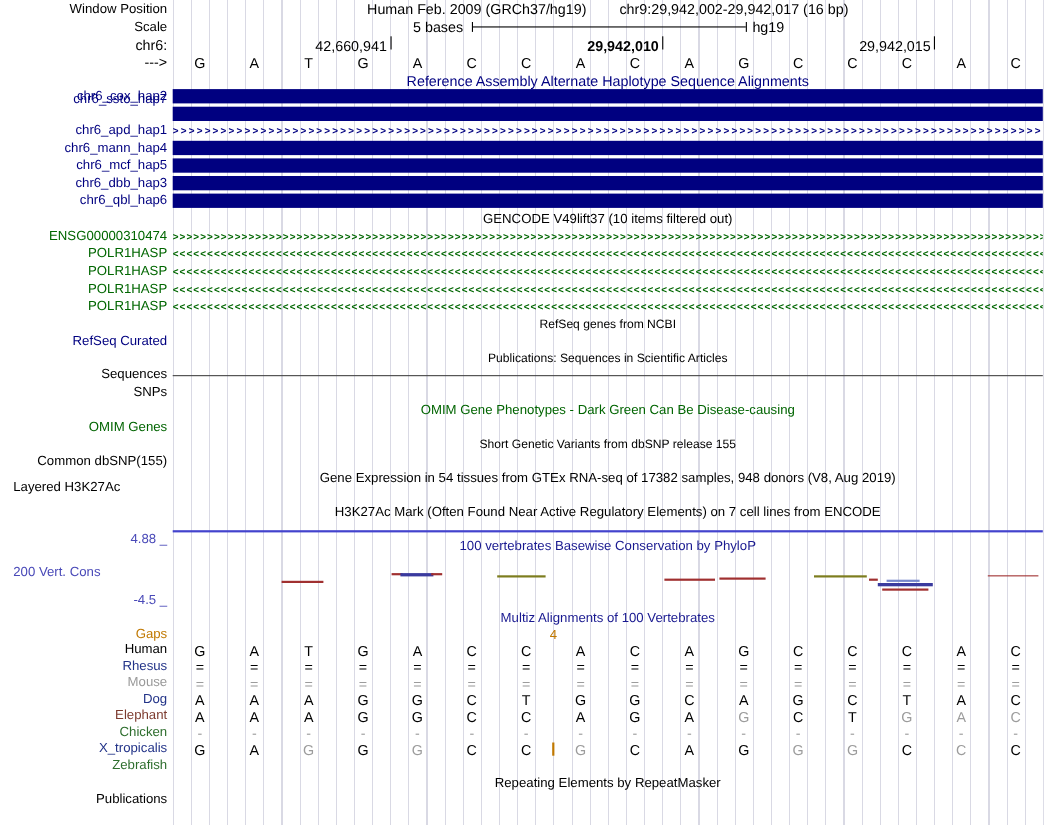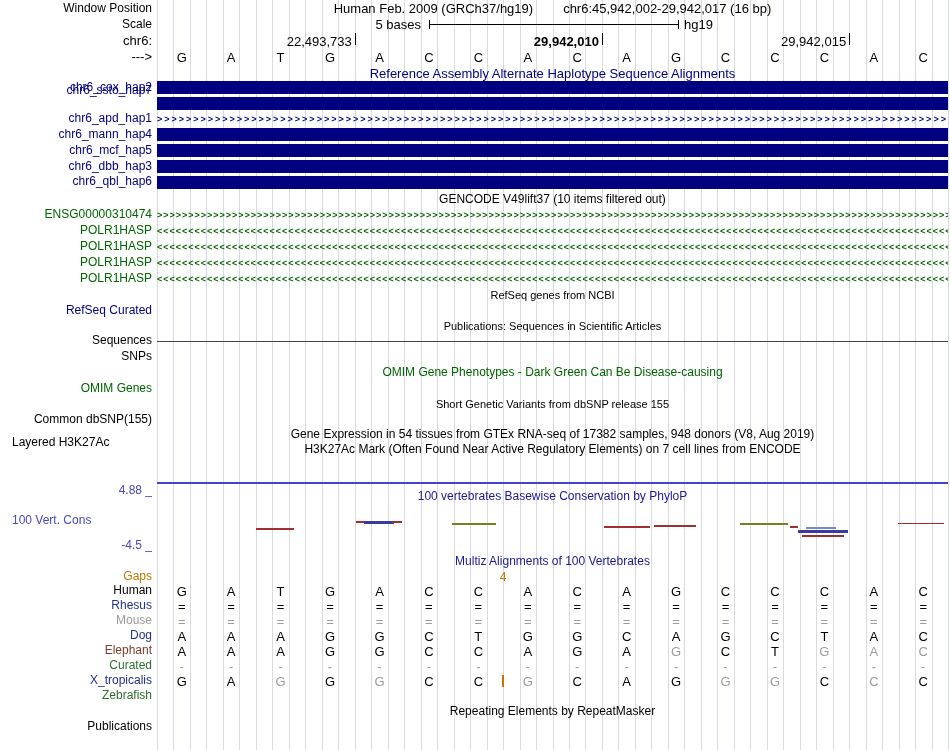--- a/index.html
+++ b/index.html
@@ -27,59 +27,59 @@
   .f13{font-size:13px;}
   .f11{font-size:11px;}
 </style>
 </head>
 <body>
 
 <div class="grid"></div>
 
 <div class="lbl" style="top:2px">Window Position</div>
 <div class="ctr f13" style="top:2px">
-  <span>Human Feb. 2009 (GRCh37/hg19)</span><span style="display:inline-block;width:30px"></span><span>chr6:45,942,002-29,942,017 (16 bp)</span>
+  <span>Human Feb. 2009 (GRCh37/hg19)</span><span style="display:inline-block;width:30px"></span><span>chr9:29,942,002-29,942,017 (16 bp)</span>
 </div>
 
 <div class="lbl" style="top:18px">Scale</div>
 <div class="coordlbl" style="left:157px;width:264px;top:17px">5 bases</div>
 <div style="position:absolute;left:429px;top:20px;width:248px;height:9px;border-left:1px solid #000;border-right:1px solid #000;background:linear-gradient(#000,#000) center/100% 1px no-repeat;"></div>
 <div class="f13" style="position:absolute;left:684px;top:17px">hg19</div>
 
 <div class="lbl f13" style="top:34px">chr6:</div>
 <div class="lbl f13" style="top:50px">---&gt;</div>
 
 <div class="ctr navy f13" style="top:67px">Reference Assembly Alternate Haplotype Sequence Alignments</div>
 <div class="ctr" style="top:193px">GENCODE V49lift37 (10 items filtered out)</div>
 <div class="ctr f11" style="top:289px">RefSeq genes from NCBI</div>
 <div class="ctr f11" style="top:320px">Publications: Sequences in Scientific Articles</div>
 <div class="ctr dgreen" style="top:366px">OMIM Gene Phenotypes - Dark Green Can Be Disease-causing</div>
 <div class="ctr f11" style="top:398px">Short Genetic Variants from dbSNP release 155</div>
 <div class="ctr" style="top:428px">Gene Expression in 54 tissues from GTEx RNA-seq of 17382 samples, 948 donors (V8, Aug 2019)</div>
-<div class="ctr" style="top:443px">H3K27Ac Mark (Often Found Near Active Regulatory Elements) on 7 cell lines from ENCODE</div>
+<div class="ctr" style="top:459px">H3K27Ac Mark (Often Found Near Active Regulatory Elements) on 7 cell lines from ENCODE</div>
 <div class="ctr tblue" style="top:490px">100 vertebrates Basewise Conservation by PhyloP</div>
 <div class="ctr tblue" style="top:555px">Multiz Alignments of 100 Vertebrates</div>
 <div class="ctr" style="top:705px">Repeating Elements by RepeatMasker</div>
 
 <div class="lbl navy" style="top:304px">RefSeq Curated</div>
 <div class="lbl" style="top:334px">Sequences</div>
 <div class="lbl" style="top:350px">SNPs</div>
 <div class="lbl dgreen" style="top:382px">OMIM Genes</div>
 <div class="lbl" style="top:413px">Common dbSNP(155)</div>
 <div class="lbl-left" style="top:436px">Layered H3K27Ac</div>
 <div class="lbl cblue" style="top:484px">4.88 _</div>
-<div class="lbl-left cblue" style="top:514px">100 Vert. Cons</div>
+<div class="lbl-left cblue" style="top:514px">200 Vert. Cons</div>
 <div class="lbl cblue" style="top:539px">-4.5 _</div>
 <div class="lbl orange" style="top:570px">Gaps</div>
 <div class="lbl" style="top:720px">Publications</div>
 
 <div style="position:absolute;left:157px;top:341px;width:791px;height:1px;background:#444;"></div>
 <div style="position:absolute;left:157px;top:482px;width:791px;height:2px;background:#4343cd;"></div>
 
-<div class="coordlbl" style="left: 261.75px; width: 90px; top: 34px;">22,493,733</div>
+<div class="coordlbl" style="left: 261.75px; width: 90px; top: 34px;">42,660,941</div>
 <div style="position: absolute; left: 354.8px; top: 33px; width: 1px; height: 12px; background: rgb(0, 0, 0);"></div>
 <div class="coordlbl" style="left: 508.938px; width: 90px; top: 34px; font-weight: bold;">29,942,010</div>
 <div style="position: absolute; left: 601.9px; top: 33px; width: 1px; height: 12px; background: rgb(0, 0, 0);"></div>
 <div class="coordlbl" style="left: 756.125px; width: 90px; top: 34px;">29,942,015</div>
 <div style="position: absolute; left: 849.1px; top: 33px; width: 1px; height: 12px; background: rgb(0, 0, 0);"></div>
 <div class="row flexrow" style="top: 50px; height: 15px; font-size: 13px;">
     <span class="cell">G</span>
     <span class="cell">A</span>
     <span class="cell">T</span>
     <span class="cell">G</span>
@@ -221,21 +221,21 @@
     <span class="cell" style="color: rgb(0, 0, 0);">A</span>
     <span class="cell" style="color: rgb(0, 0, 0);">G</span>
     <span class="cell" style="color: rgb(0, 0, 0);">A</span>
     <span class="cell" style="color: rgb(156, 156, 156);">G</span>
     <span class="cell" style="color: rgb(0, 0, 0);">C</span>
     <span class="cell" style="color: rgb(0, 0, 0);">T</span>
     <span class="cell" style="color: rgb(156, 156, 156);">G</span>
     <span class="cell" style="color: rgb(156, 156, 156);">A</span>
     <span class="cell" style="color: rgb(156, 156, 156);">C</span>
   </div>
-<div class="lbl" style="top: 659px; color: rgb(46, 110, 46);">Curated</div>
+<div class="lbl" style="top: 659px; color: rgb(46, 110, 46);">Chicken</div>
 <div class="row flexrow" style="top: 659px; height: 15px; font-size: 13px;">
     <span class="cell" style="color: rgb(156, 156, 156);">-</span>
     <span class="cell" style="color: rgb(156, 156, 156);">-</span>
     <span class="cell" style="color: rgb(156, 156, 156);">-</span>
     <span class="cell" style="color: rgb(156, 156, 156);">-</span>
     <span class="cell" style="color: rgb(156, 156, 156);">-</span>
     <span class="cell" style="color: rgb(156, 156, 156);">-</span>
     <span class="cell" style="color: rgb(156, 156, 156);">-</span>
     <span class="cell" style="color: rgb(156, 156, 156);">-</span>
     <span class="cell" style="color: rgb(156, 156, 156);">-</span>

